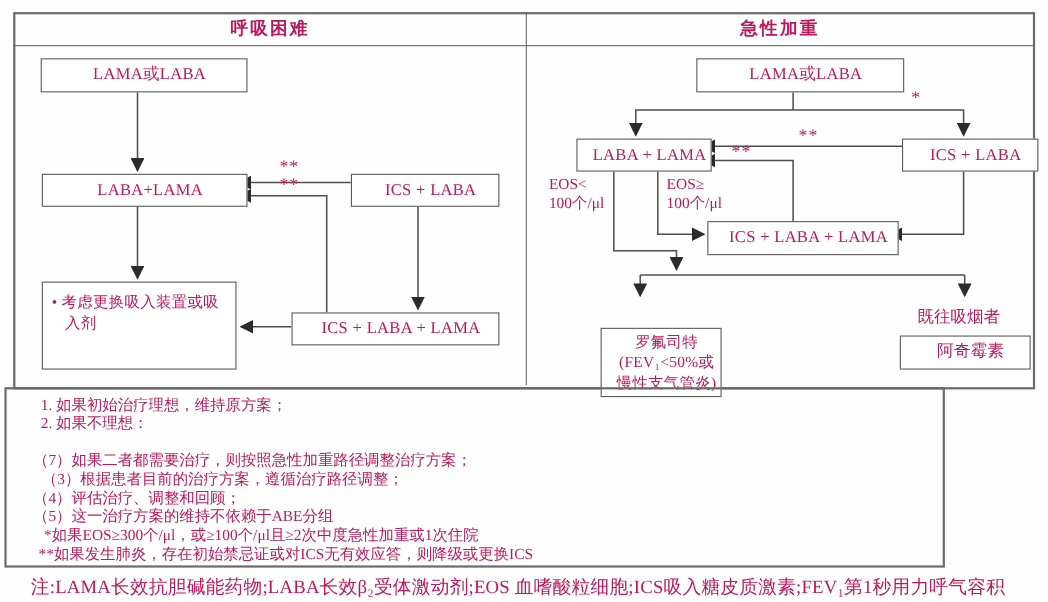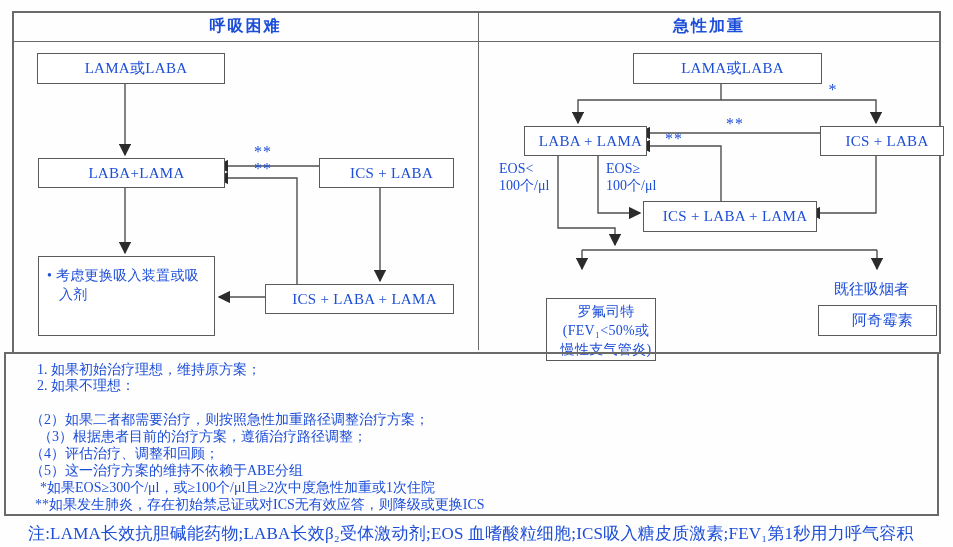--- a/index.html
+++ b/index.html
@@ -1,36 +1,36 @@
 <!DOCTYPE html>
 <html><head>
 <meta charset="utf-8">
 <style>
   html,body{margin:0;padding:0;background:#fff;}
   #page{
     position:relative;width:953px;height:547px;background:#fefefe;
-    font-family:"Liberation Serif","DejaVu Serif",serif;color:#1d4ed8;overflow:hidden;
+    font-family:"Liberation Serif","DejaVu Serif",serif;color:#be185d;overflow:hidden;
   }
   #wires{position:absolute;left:0;top:0;width:953px;height:547px;pointer-events:none;}
   .frame{position:absolute;border:2px solid #6a6a6a;background:transparent;}
   .fbox{
     position:absolute;border:1.5px solid #5a5a5a;background:#fff;
     display:flex;align-items:center;justify-content:center;
     font-size:15px;letter-spacing:.3px;text-align:center;line-height:1.25;padding-left:10px;
   }
   .hdr{
     position:absolute;top:11px;height:30px;display:flex;align-items:center;justify-content:center;
     font-size:16px;font-weight:600;letter-spacing:2px;
   }
   .lbl{position:absolute;font-size:14px;line-height:17px;white-space:nowrap;}
   .star{position:absolute;font-size:16px;line-height:10px;letter-spacing:1px;text-align:center;width:22px;}
   .bullets{display:block;padding:9px 4px 0 8px;text-align:left;font-size:14px;line-height:19px;}
   .bullet-item{padding-left:12px;text-indent:-12px;}
   .multi{display:block;padding-top:3px;font-size:14px;line-height:19px;text-align:center;}
-  #notes-box{position:absolute;left:4px;top:352px;width:935px;height:164px;border:2px solid #6a6a6a;box-sizing:border-box;}
+  #notes-box{position:absolute;left:4px;top:352px;width:855px;height:164px;border:2px solid #6a6a6a;box-sizing:border-box;}
   .note-line{position:absolute;font-size:14px;line-height:16.4px;white-space:nowrap;}
   #footer-line{position:absolute;left:28px;top:522px;font-size:17px;letter-spacing:.2px;white-space:nowrap;}
 </style>
 </head>
 <body>
 
 <div id="page">
 
   <svg id="wires" viewBox="0 0 953 547">
     <defs>
@@ -104,21 +104,21 @@
     <div>100个/μl</div>
   </div>
   <div class="lbl" style="left:606px;top:160px;">
     <div>EOS≥</div>
     <div>100个/μl</div>
   </div>
 
   <div id="notes-box">
     <div class="note-line" style="left:31px;top:8px;">1. 如果初始治疗理想，维持原方案；</div>
     <div class="note-line" style="left:31px;top:24px;">2. 如果不理想：</div>
-    <div class="note-line" style="left:24px;top:58px;">（2）如果二者都需要治疗，则按照急性加重路径调整治疗方案；</div>
+    <div class="note-line" style="left:24px;top:58px;">（7）如果二者都需要治疗，则按照急性加重路径调整治疗方案；</div>
     <div class="note-line" style="left:32px;top:75px;">（3）根据患者目前的治疗方案，遵循治疗路径调整；</div>
     <div class="note-line" style="left:24px;top:92px;">（4）评估治疗、调整和回顾；</div>
     <div class="note-line" style="left:24px;top:109px;">（5）这一治疗方案的维持不依赖于ABE分组</div>
     <div class="note-line" style="left:34px;top:126px;">*如果EOS≥300个/μl，或≥100个/μl且≥2次中度急性加重或1次住院</div>
     <div class="note-line" style="left:29px;top:143px;">**如果发生肺炎，存在初始禁忌证或对ICS无有效应答，则降级或更换ICS</div>
   </div>
 
   <div id="footer-line">注:LAMA长效抗胆碱能药物;LABA长效β₂受体激动剂;EOS 血嗜酸粒细胞;ICS吸入糖皮质激素;FEV₁第1秒用力呼气容积</div>
 
 </div>

